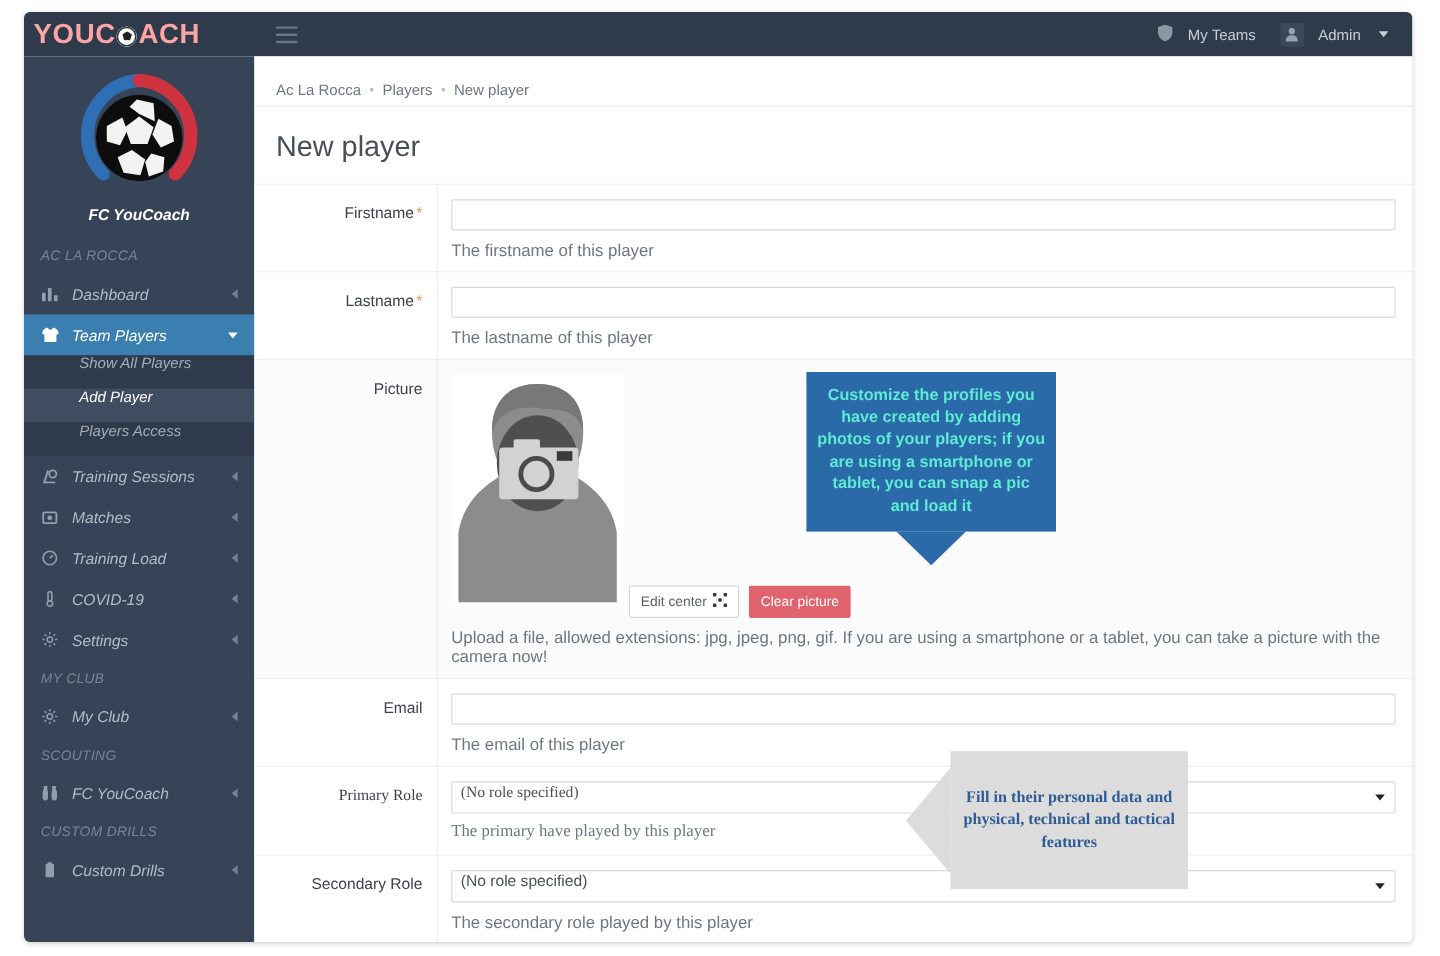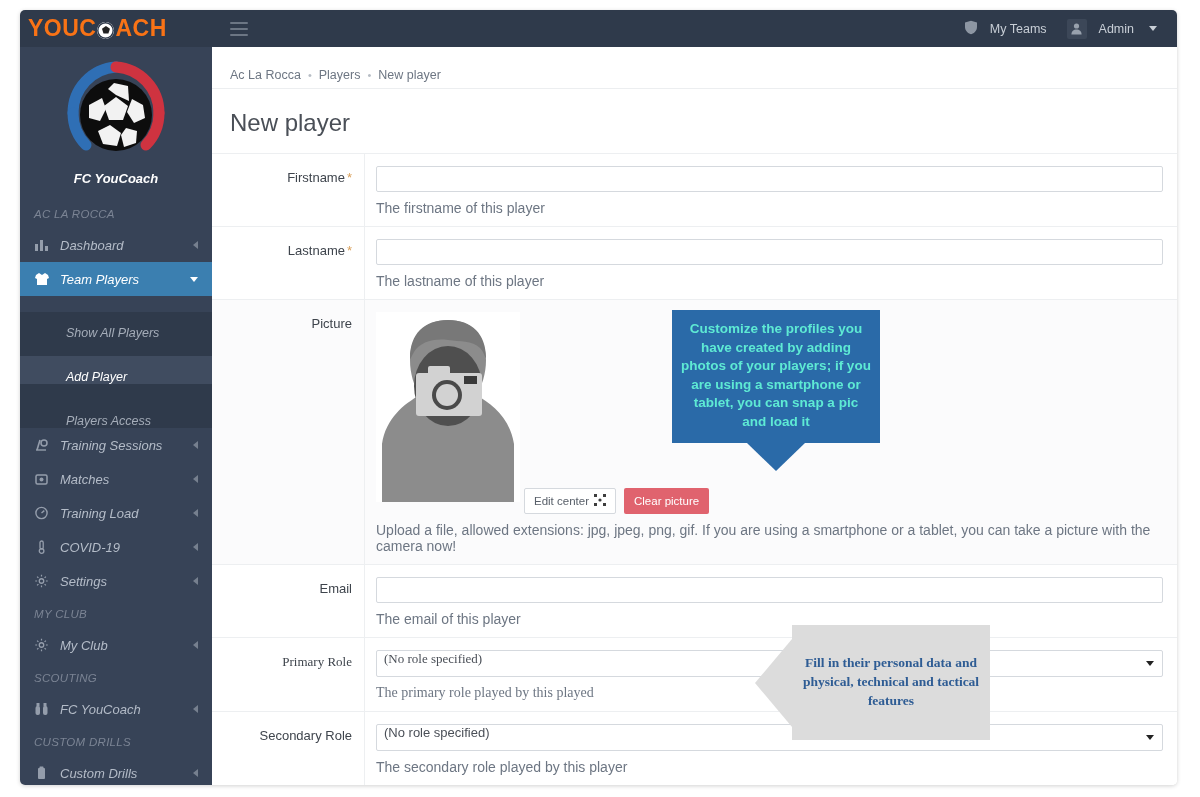--- a/index.html
+++ b/index.html
@@ -27,21 +27,21 @@
     position: absolute; left: 0; top: 0; width: 1157px; height: 37px;
     background: #2f3a4b;
     display: flex; align-items: center;
   }
   .brand {
     width: 192px; height: 37px;
     display: flex; align-items: center; padding-left: 8px;
     flex: 0 0 192px;
   }
   .brand-text {
-    color: #f97316;
+    color: #fca5a5;
     font-size: 23px;
     font-weight: bold;
     letter-spacing: 0.5px;
     display: flex; align-items: center;
     white-space: nowrap;
   }
   .brand-ball {
     display: inline-block;
     width: 17px; height: 17px;
     border-radius: 50%;
@@ -149,23 +149,23 @@
   }
   .nav-item.active .nav-chev {
     border: none;
     width: 0; height: 0;
     border-left: 4px solid transparent;
     border-right: 4px solid transparent;
     border-top: 5px solid #ffffff;
   }
   .subnav { background: #2f3a4b; }
   .subnav-item {
-    height: 28px; display: flex; align-items: flex-end;
+    height: 28px; display: flex; align-items: flex-start;
     padding-left: 46px;
-    color: #a5adb9; font-size: 12.5px; cursor: pointer; margin-top: 16px;
+    color: #a5adb9; font-size: 12.5px; cursor: pointer;
   }
   .subnav-item.active { background: #404c60; color: #ffffff; }
 
   
   .content {
     position: absolute; left: 192px; top: 37px;
     width: 965px; height: 738px;
     background: #ffffff;
     overflow: hidden;
   }
@@ -560,21 +560,21 @@
       <div class="lbl-col">
         <span>Primary Role</span>
       </div>
       <div class="fld-col">
         <div class="select-wrap">
           <div class="sel-input">
             <span>(No role specified)</span>
           </div>
           <span class="sel-caret"></span>
         </div>
-        <div class="help">The primary role played by this played</div>
+        <div class="help">The primary have played by this player</div>
       </div>
       <div class="tip-gray">Fill in their personal data and physical, technical and tactical features</div>
     </div>
 
     <div class="form-row">
       <div class="lbl-col">
         <span>Secondary Role</span>
       </div>
       <div class="fld-col">
         <div class="select-wrap">

